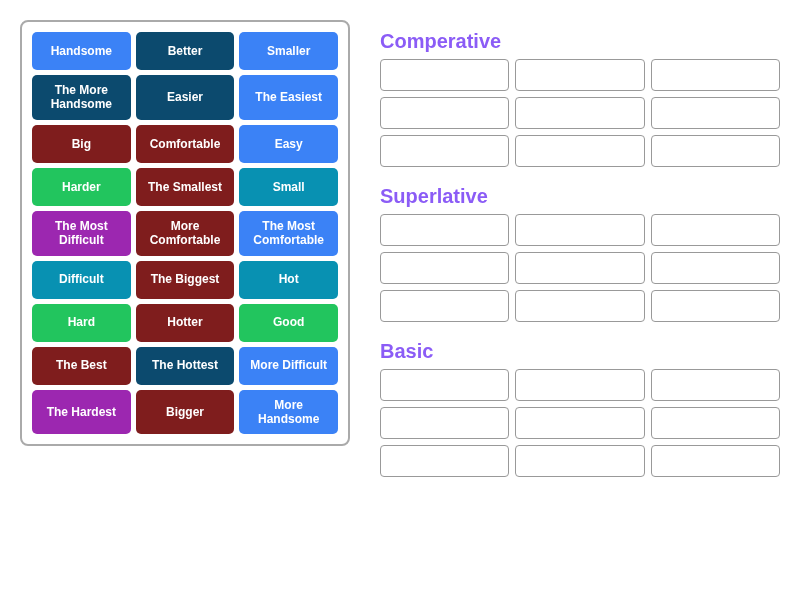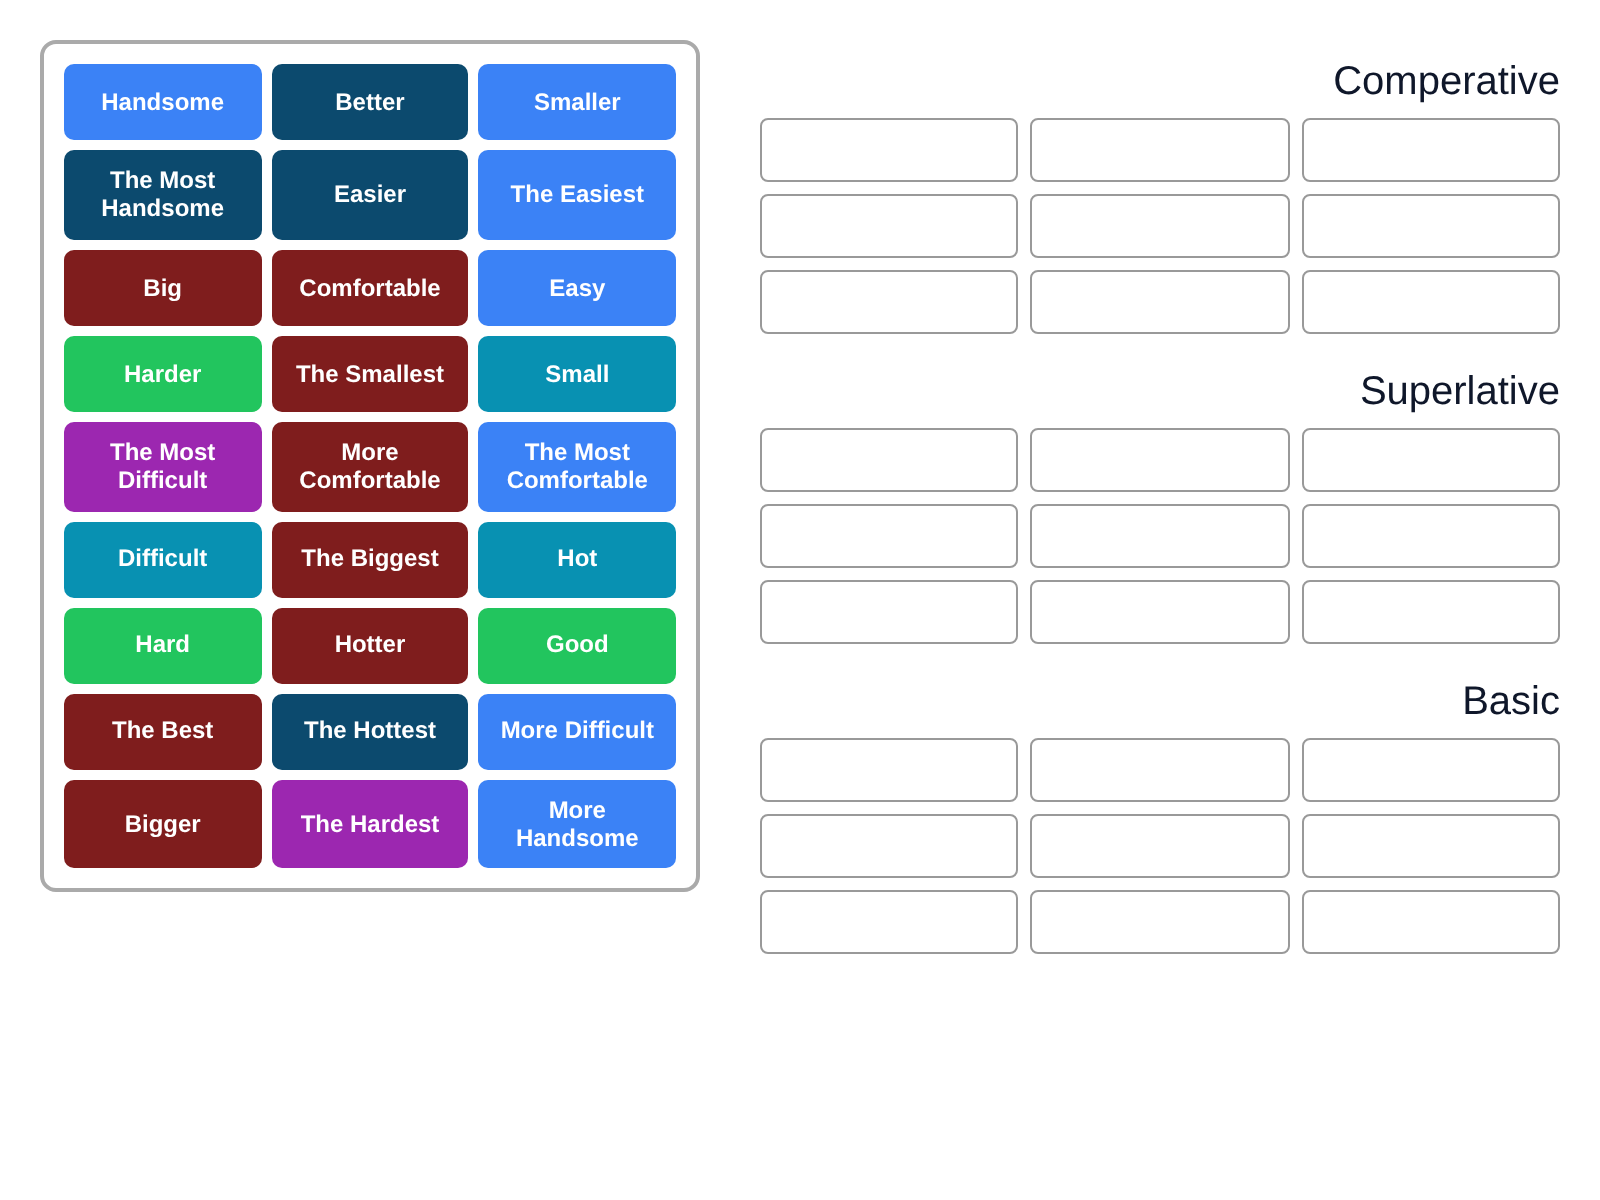--- a/index.html
+++ b/index.html
@@ -56,23 +56,23 @@
     .right-panel {
       flex: 1;
       display: flex;
       flex-direction: column;
       gap: 10px;
       padding-top: 10px;
     }
 
     .section-title {
       font-size: 20px;
-      font-weight: normal;
-      text-align: right;
-      color: #0f172a;
+      font-weight: bold;
+      text-align: left;
+      color: #8b5cf6;
       margin-bottom: 6px;
     }
 
     .drop-grid {
       display: grid;
       grid-template-columns: repeat(3, 1fr);
       gap: 6px;
       margin-bottom: 8px;
     }
 
@@ -89,43 +89,43 @@
     }
   </style>
 </head>
 <body>
 
 <div class="word-grid-container">
   <div class="word-grid" id="word-grid">
       <div class="word-tile blue">Handsome</div>
       <div class="word-tile red">Better</div>
       <div class="word-tile blue">Smaller</div>
-      <div class="word-tile red">The Most Handsome</div>
+      <div class="word-tile red">The More Handsome</div>
       <div class="word-tile red">Easier</div>
       <div class="word-tile blue">The Easiest</div>
       <div class="word-tile orange">Big</div>
       <div class="word-tile orange">Comfortable</div>
       <div class="word-tile blue">Easy</div>
       <div class="word-tile green">Harder</div>
       <div class="word-tile orange">The Smallest</div>
       <div class="word-tile teal">Small</div>
       <div class="word-tile purple">The Most Difficult</div>
       <div class="word-tile orange">More Comfortable</div>
       <div class="word-tile blue">The Most Comfortable</div>
       <div class="word-tile teal">Difficult</div>
       <div class="word-tile orange">The Biggest</div>
       <div class="word-tile teal">Hot</div>
       <div class="word-tile green">Hard</div>
       <div class="word-tile orange">Hotter</div>
       <div class="word-tile green">Good</div>
       <div class="word-tile orange">The Best</div>
       <div class="word-tile red">The Hottest</div>
       <div class="word-tile blue">More Difficult</div>
+      <div class="word-tile purple">The Hardest</div>
       <div class="word-tile orange">Bigger</div>
-      <div class="word-tile purple">The Hardest</div>
       <div class="word-tile blue">More Handsome</div>
     </div>
 </div>
 
 <div class="right-panel" id="right-panel">
     <div class="section-block">
       <div class="section-title">Comperative</div>
       <div class="drop-grid">
         <div class="drop-cell"></div>
         <div class="drop-cell"></div>

